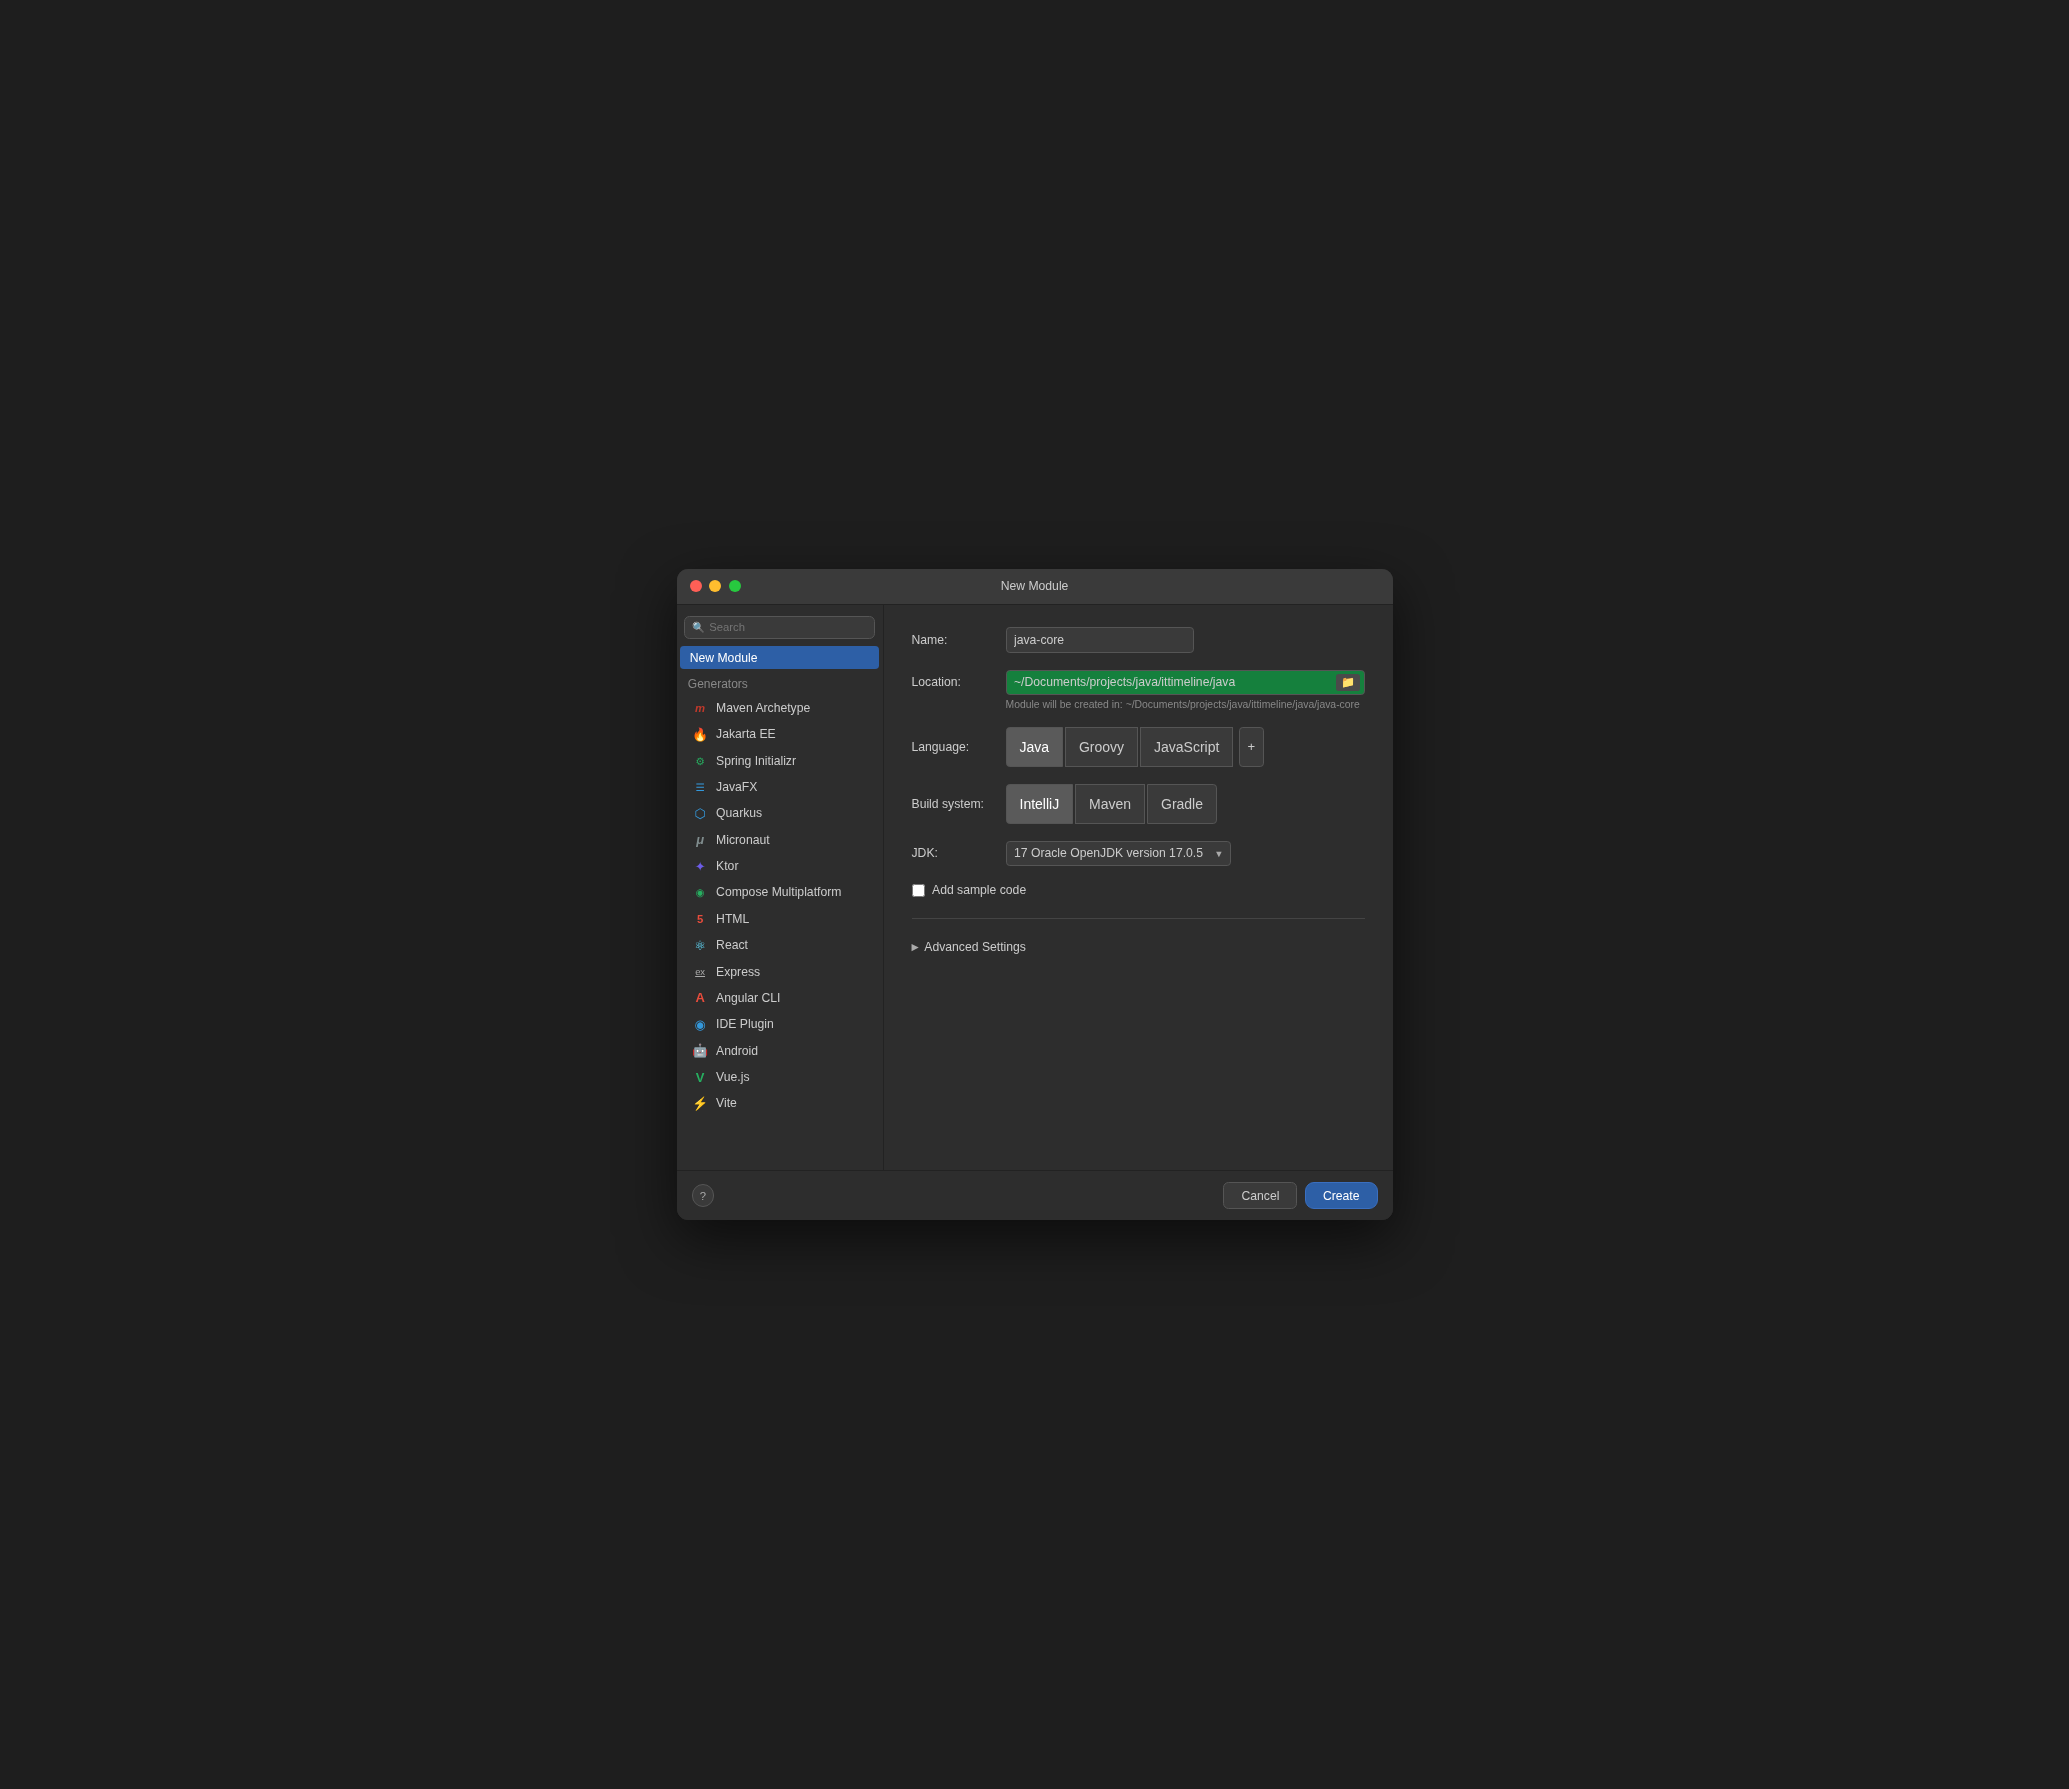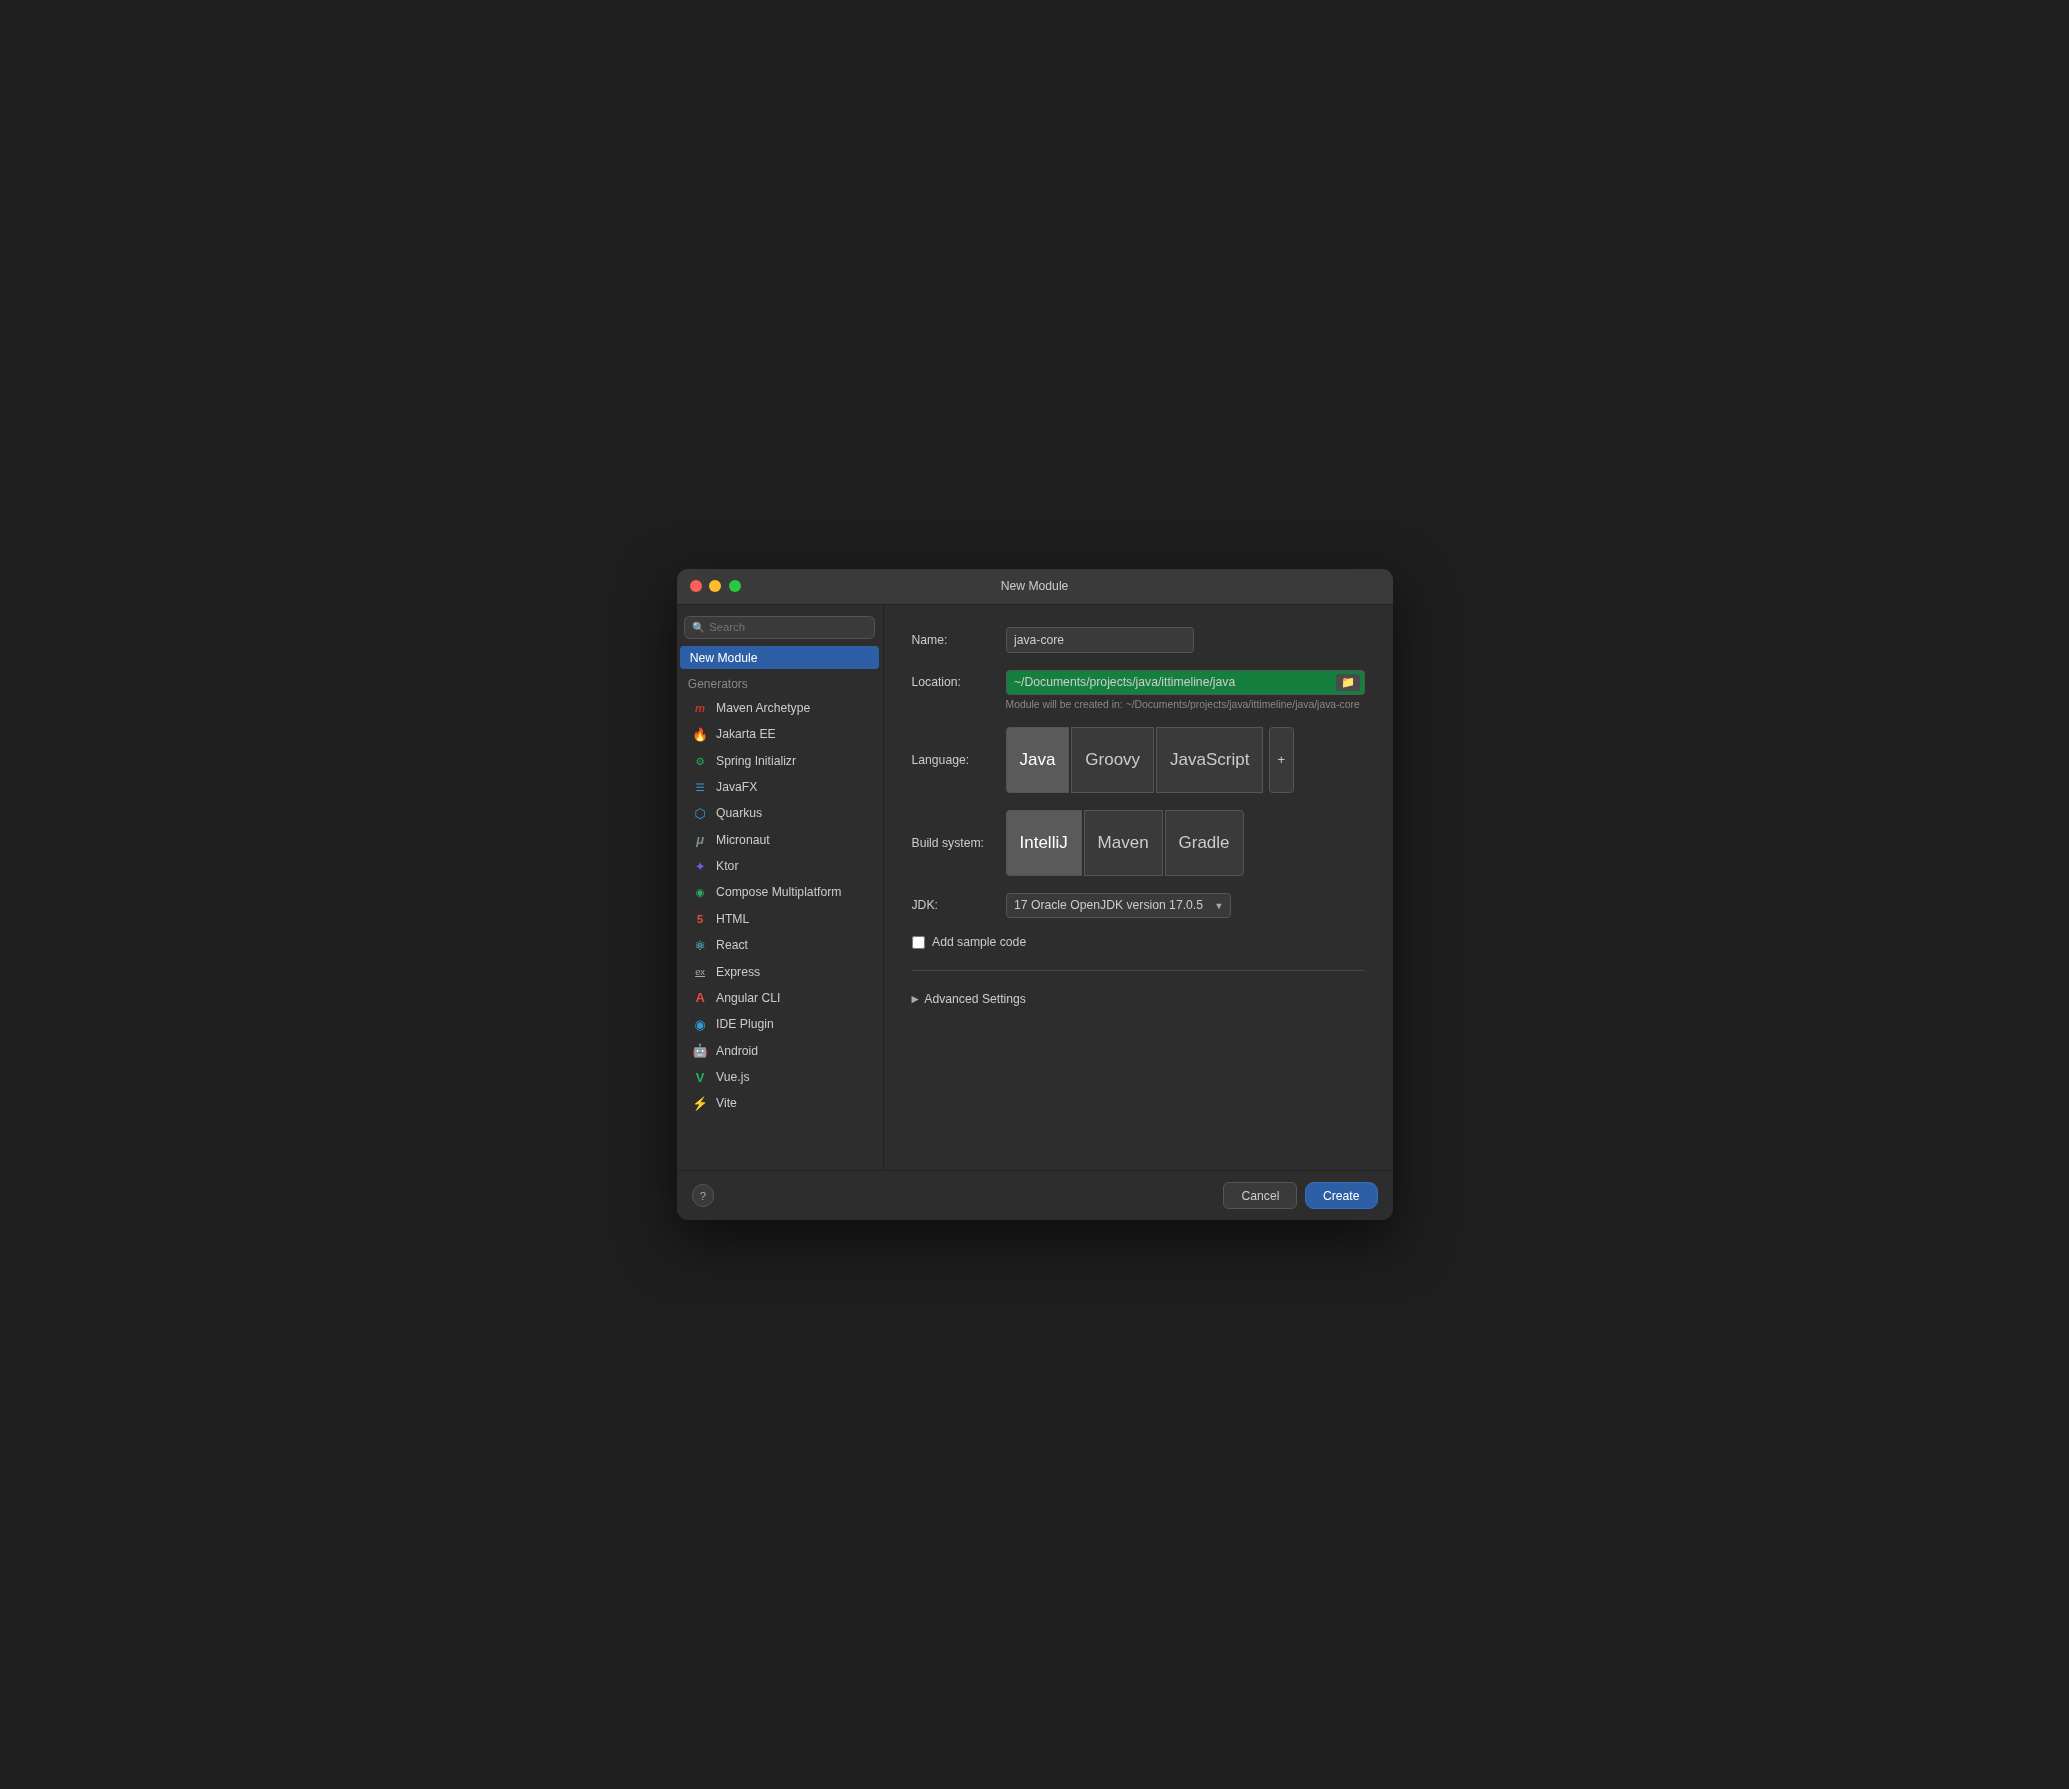--- a/index.html
+++ b/index.html
@@ -223,22 +223,22 @@
 
     .button-group {
       display: flex;
       gap: 1.9px;
     }
 
     .lang-btn, .build-btn {
       background: #3a3a3a;
       border: 0.9px solid #555;
       color: #ccc;
-      font-size: 17px;
-      padding: 22px 13px;
+      font-size: 14px;
+      padding: 11px 13px;
       cursor: pointer;
       outline: none;
     }
 
     .lang-btn:first-child, .build-btn:first-child {
       border-radius: 3.8px 0 0 3.8px;
     }
 
     .lang-btn:last-child, .build-btn:last-child {
       border-radius: 0 3.8px 3.8px 0;

